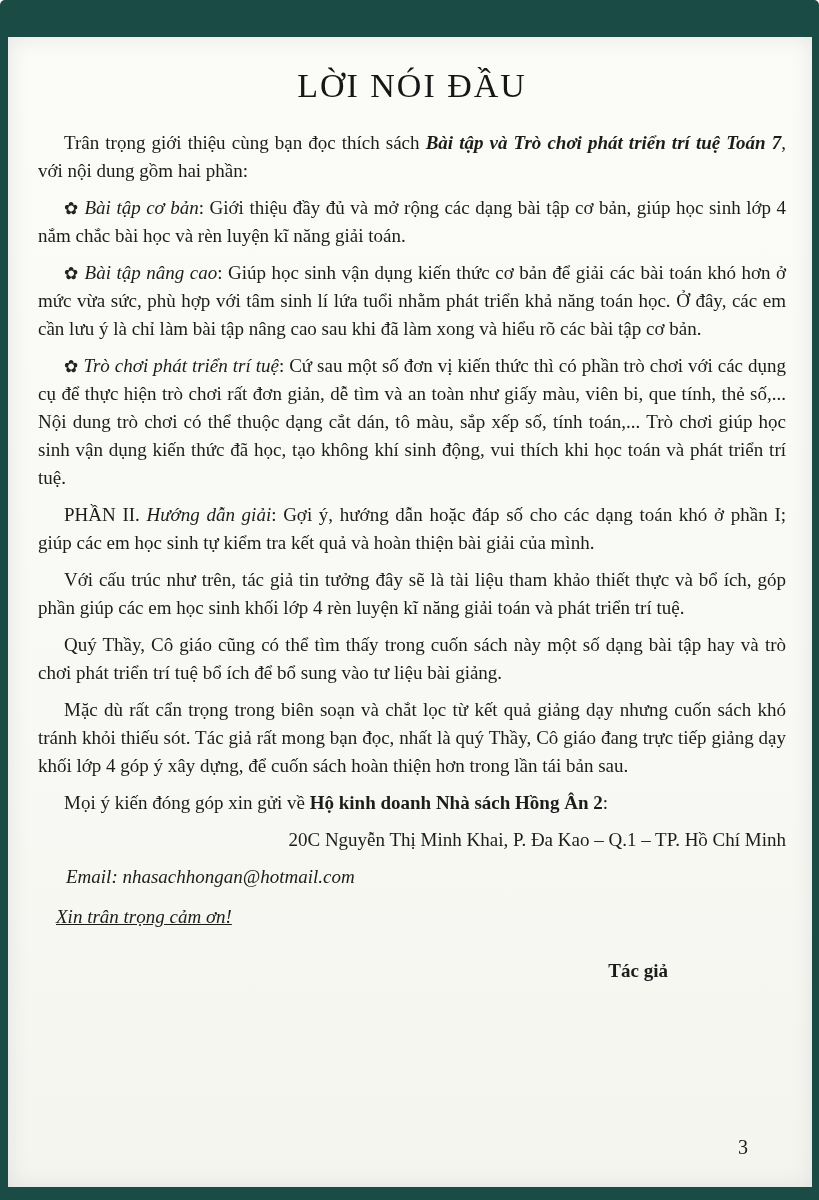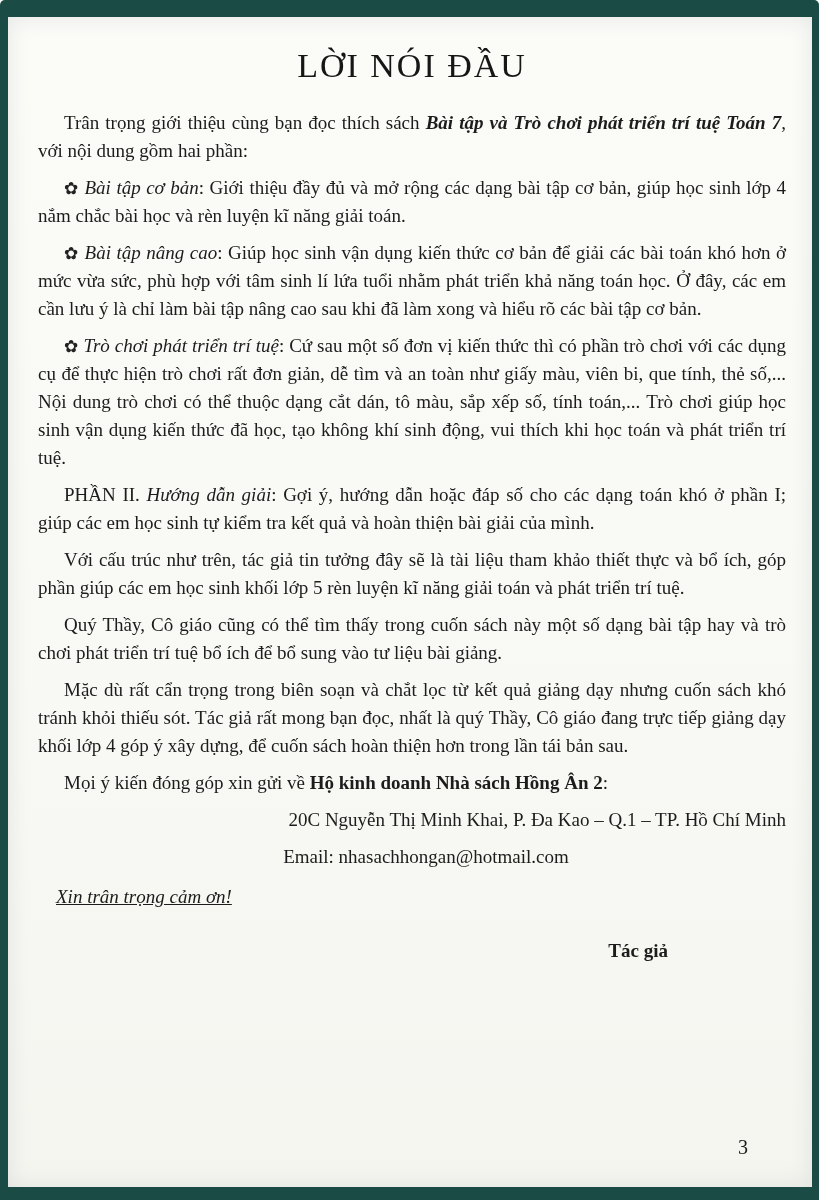--- a/index.html
+++ b/index.html
@@ -6,21 +6,21 @@
     margin: 0;
     padding: 0;
     background: #ffffff;
   }
   .scan-frame {
     position: relative;
     width: 819px;
     height: 1200px;
     box-sizing: border-box;
     background: #1a4b44;
-    padding: 17px 7px 13px 8px;
+    padding: 37px 7px 13px 8px;
     border-radius: 5px 5px 0 0;
     overflow: hidden;
     font-family: "Liberation Serif", "DejaVu Serif", serif;
   }
   .page {
     position: relative;
     width: 100%;
     height: 100%;
     box-sizing: border-box;
     background: linear-gradient(180deg, #fbfbf8 0%, #f8f8f4 60%, #f5f5f0 100%);
@@ -49,22 +49,23 @@
   .flower {
     font-family: "DejaVu Sans", sans-serif;
     font-size: 17px;
     color: #222222;
   }
   .address-line {
     text-align: right;
     text-indent: 58px;
   }
   .email-line {
-    text-align: center;
+    text-align: left;
     text-indent: 28px;
+    font-style: italic;
   }
   .thanks-line {
     text-align: left;
     text-indent: 18px;
     font-style: italic;
     margin-top: 12px;
     text-decoration: underline;
   }
   .signature-line {
     text-align: right;
@@ -93,21 +94,21 @@
 
 
     <p class="para"><span class="flower">✿</span><span> </span><span class="it">Bài tập cơ bản</span><span>: Giới thiệu đầy đủ và mở rộng các dạng bài tập cơ bản, giúp học sinh lớp 4 nắm chắc bài học và rèn luyện kĩ năng giải toán.</span></p>
 
     <p class="para"><span class="flower">✿</span><span> </span><span class="it">Bài tập nâng cao</span><span>: Giúp học sinh vận dụng kiến thức cơ bản để giải các bài toán khó hơn ở mức vừa sức, phù hợp với tâm sinh lí lứa tuổi nhằm phát triển khả năng toán học. Ở đây, các em cần lưu ý là chỉ làm bài tập nâng cao sau khi đã làm xong và hiểu rõ các bài tập cơ bản.</span></p>
 
     <p class="para"><span class="flower">✿</span><span> </span><span class="it">Trò chơi phát triển trí tuệ</span><span>: Cứ sau một số đơn vị kiến thức thì có phần trò chơi với các dụng cụ để thực hiện trò chơi rất đơn giản, dễ tìm và an toàn như giấy màu, viên bi, que tính, thẻ số,... Nội dung trò chơi có thể thuộc dạng cắt dán, tô màu, sắp xếp số, tính toán,... Trò chơi giúp học sinh vận dụng kiến thức đã học, tạo không khí sinh động, vui thích khi học toán và phát triển trí tuệ.</span></p>
 
     <p class="para"><span>PHẦN II. </span><span class="it">Hướng dẫn giải</span><span>: Gợi ý, hướng dẫn hoặc đáp số cho các dạng toán khó ở phần I; giúp các em học sinh tự kiểm tra kết quả và hoàn thiện bài giải của mình.</span></p>
 
-    <p class="para"><span>Với cấu trúc như trên, tác giả tin tưởng đây sẽ là tài liệu tham khảo thiết thực và bổ ích, góp phần giúp các em học sinh khối lớp 5 rèn luyện kĩ năng giải toán và phát triển trí tuệ.</span></p>
+    <p class="para"><span>Với cấu trúc như trên, tác giả tin tưởng đây sẽ là tài liệu tham khảo thiết thực và bổ ích, góp phần giúp các em học sinh khối lớp 4 rèn luyện kĩ năng giải toán và phát triển trí tuệ.</span></p>
 
     <p class="para"><span>Quý Thầy, Cô giáo cũng có thể tìm thấy trong cuốn sách này một số dạng bài tập hay và trò chơi phát triển trí tuệ bổ ích để bổ sung vào tư liệu bài giảng.</span></p>
 
     <p class="para"><span>Mặc dù rất cẩn trọng trong biên soạn và chắt lọc từ kết quả giảng dạy nhưng cuốn sách khó tránh khỏi thiếu sót. Tác giả rất mong bạn đọc, nhất là quý Thầy, Cô giáo đang trực tiếp giảng dạy khối lớp 4 góp ý xây dựng, để cuốn sách hoàn thiện hơn trong lần tái bản sau.</span></p>
 
     <p class="para"><span>Mọi ý kiến đóng góp xin gửi về </span><span class="b">Hộ kinh doanh Nhà sách Hồng Ân 2</span><span>:</span></p>
 
     <p class="para address-line"><span>20C Nguyễn Thị Minh Khai, P. Đa Kao – Q.1 – TP. Hồ Chí Minh</span></p>
 
     <p class="para email-line"><span>Email: nhasachhongan@hotmail.com</span></p>

